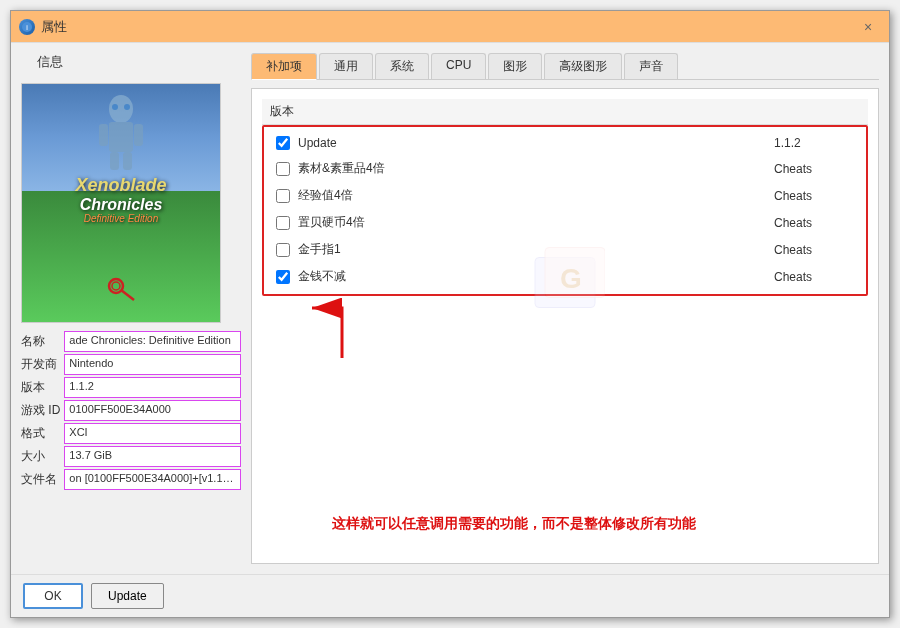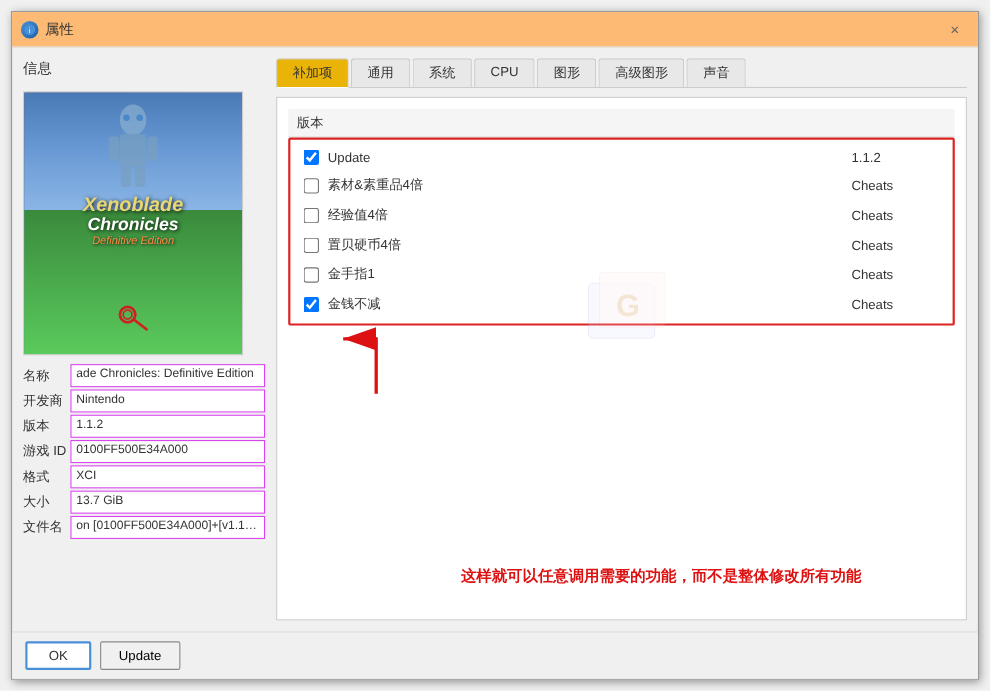--- a/index.html
+++ b/index.html
@@ -84,20 +84,21 @@
       flex-shrink: 0;
       display: flex;
       flex-direction: column;
       gap: 8px;
     }
 
     .section-title {
       font-size: 13px;
       color: #333;
       margin-bottom: 4px;
+      margin-left: 16px;
     }
 
     .game-cover {
       width: 200px;
       height: 240px;
       background: linear-gradient(160deg, #1a3a5c 0%, #2a5a8c 30%, #1a8a3c 70%, #2aaa4c 100%);
       border: 1px solid #ccc;
       position: relative;
       overflow: hidden;
       display: flex;
@@ -197,21 +198,21 @@
       border-bottom: none;
       background: #e8e8e8;
       cursor: pointer;
       font-size: 12px;
       color: #333;
       margin-right: 2px;
       border-radius: 3px 3px 0 0;
     }
 
     .tab.active {
-      background: #eab308;
+      background: #fdba74;
       border-color: #ccc;
       border-bottom: 1px solid white;
       margin-bottom: -1px;
       z-index: 1;
     }
 
     .tab-content {
       flex: 1;
       background: white;
       border: 1px solid #ccc;
@@ -437,21 +438,21 @@
 
         <div style="position:absolute;top:40%;left:50%;transform:translate(-50%,-50%);opacity:0.2;">
           <svg width="80" height="80" viewBox="0 0 80 80">
 
             <rect x="10" y="20" width="60" height="50" rx="4" fill="#e0e0ff" stroke="#aaaaee" stroke-width="1"></rect>
             <rect x="20" y="10" width="60" height="50" rx="4" fill="#ffe0e0" stroke="#eeaaaa" stroke-width="1" opacity="0.7"></rect>
             <text x="35" y="50" font-size="28" font-weight="bold" fill="#cc8833" font-family="Arial">G</text>
           </svg>
         </div>
 
-        <div style="position:absolute;bottom:30px;left:80px;right:8px;color:#dd1111;font-size:14px;font-weight:bold;text-align:center;">这样就可以任意调用需要的功能，而不是整体修改所有功能</div>
+        <div style="position:absolute;bottom:30px;left:80px;right:8px;color:#dd1111;font-size:14px;font-weight:bold;">这样就可以任意调用需要的功能，而不是整体修改所有功能</div>
       </div>
     </div>
   </div>
 
   <div class="dialog-footer">
     <button class="btn btn-ok">OK</button>
     <button class="btn">Update</button>
   </div>
 </div>
 

